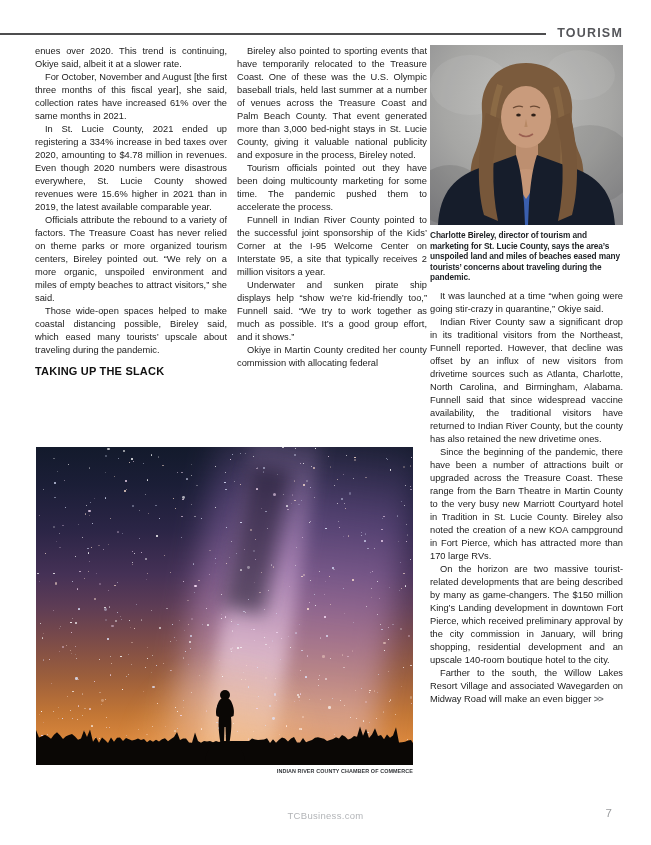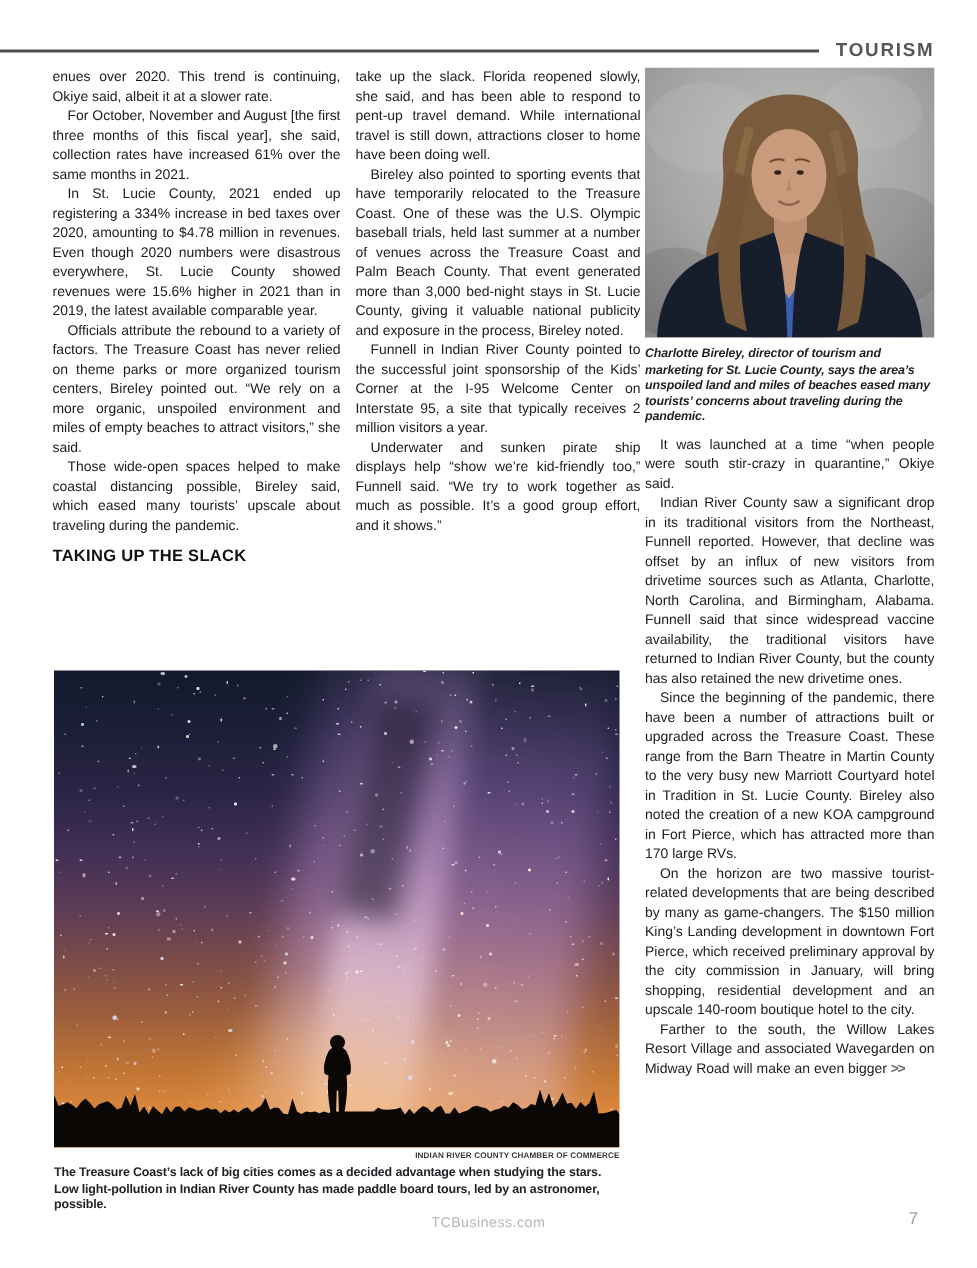--- a/index.html
+++ b/index.html
@@ -19,21 +19,21 @@
   .col1 { left:35px;  width:192px; height:394px; }
   .col2 { left:237px; width:190px; height:394px; }
   .col3 { left:430px; width:193px; height:760px; top:45px; }
   .col p { margin:0; }
   .col p.ind { text-indent:10px; }
   .col h3 { font-size:11px; font-weight:bold; color:#111; letter-spacing:.2px; margin:8px 0 3px 0; text-align:left; }
   .col em { font-style:italic; }
   .more { color:#6d6f72; font-weight:bold; letter-spacing:-1px; }
 
   
-  .portrait-fig { margin:0 0 7px 0;font-style:italic; }
+  .portrait-fig { margin:0 0 7px 0; }
   .portrait-photo { width:193px; height:180px; overflow:hidden; background:#9b9b99; }
   .portrait-caption { margin-top:5px; font-size:8.3px; font-weight:600; line-height:10.6px;
     color:#1d2024; text-align:left; letter-spacing:-.1px; }
 
   
   .sky-fig { position:absolute; left:36px; top:447px; width:377px; }
   .sky-photo { position:relative; width:377px; height:318px; overflow:hidden;
     background:linear-gradient(180deg,
       #131a2c 0%, #1b1e37 12%, #2b2546 26%, #453156 40%, #5d3c55 50%,
       #794a4a 60%, #9b5e3c 72%, #c27635 84%, #e18c3e 95%, #ce7c30 100%); }
@@ -74,24 +74,25 @@
   <div class="col col1">
     <p>enues over 2020. This trend is continuing, Okiye said, albeit it at a slower rate.</p>
     <p class="ind">For October, November and August [the first three months of this fiscal year], she said, collection rates have increased 61% over the same months in 2021.</p>
     <p class="ind">In St. Lucie County, 2021 ended up registering a 334% increase in bed taxes over 2020, amounting to $4.78 million in revenues. Even though 2020 numbers were disastrous everywhere, St. Lucie County showed revenues were 15.6% higher in 2021 than in 2019, the latest available comparable year.</p>
     <p class="ind">Officials attribute the rebound to a variety of factors. The Treasure Coast has never relied on theme parks or more organized tourism centers, Bireley pointed out. “We rely on a more organic, unspoiled environment and miles of empty beaches to attract visitors,” she said.</p>
     <p class="ind">Those wide-open spaces helped to make coastal distancing possible, Bireley said, which eased many tourists’ upscale about traveling during the pandemic.</p>
     <h3>TAKING UP THE SLACK</h3>
   </div>
 
   <div class="col col2">
-    <p>take up the slack. Florida reopened slowly, she said, and has been able to respond to pent-up travel demand. While international travel is still down, attractions closer to home have been doing well.</p>
     <p class="ind">Bireley also pointed to sporting events that have temporarily relocated to the Treasure Coast. One of these was the U.S. Olympic baseball trials, held last summer at a number of venues across the Treasure Coast and Palm Beach County. That event generated more than 3,000 bed-night stays in St. Lucie County, giving it valuable national publicity and exposure in the process, Bireley noted.</p>
+    <p class="ind">Tourism officials pointed out they have been doing multicounty marketing for some time. The pandemic pushed them to accelerate the process.</p>
     <p class="ind">Funnell in Indian River County pointed to the successful joint sponsorship of the Kids’ Corner at the I-95 Welcome Center on Interstate 95, a site that typically receives 2 million visitors a year.</p>
     <p class="ind">Underwater and sunken pirate ship displays help “show we’re kid-friendly too,” Funnell said. “We try to work together as much as possible. It’s a good group effort, and it shows.”</p>
+    <p class="ind">Okiye in Martin County credited her county commission with allocating federal</p>
   </div>
 
   <div class="col col3">
     <figure class="portrait-fig">
       <div class="portrait-photo">
         <svg width="193" height="180" viewBox="0 0 193 180">
           <defs>
             <radialGradient id="pg" cx="50%" cy="32%" r="80%">
               <stop offset="0%" stop-color="#bdbdbb"></stop>
               <stop offset="55%" stop-color="#a6a6a4"></stop>
@@ -123,21 +124,21 @@
 
           <path d="M8 180 C10 148 24 130 56 121 L86 110 C90 122 92 134 94 158 L95 180 Z" fill="#161d2b"></path>
           <path d="M185 180 C183 148 169 130 137 121 L107 110 C103 122 101 134 99 158 L98 180 Z" fill="#161d2b"></path>
 
           <path d="M56 68 C48 100 46 140 54 170 L68 176 C61 142 62 104 70 74 Z" fill="#77573a"></path>
           <path d="M140 68 C148 100 150 140 142 170 L128 176 C135 142 134 104 126 74 Z" fill="#77573a"></path>
         </svg>
       </div>
       <figcaption class="portrait-caption">Charlotte Bireley, director of tourism and marketing for St. Lucie County, says the area’s unspoiled land and miles of beaches eased many tourists’ concerns about traveling during the pandemic.</figcaption>
     </figure>
-    <p class="ind">It was launched at a time “when people were south stir-crazy in quarantine,” Okiye said.</p>
+    <p class="ind">It was launched at a time “when going were going stir-crazy in quarantine,” Okiye said.</p>
     <p class="ind">Indian River County saw a significant drop in its traditional visitors from the Northeast, Funnell reported. However, that decline was offset by an influx of new visitors from drivetime sources such as Atlanta, Charlotte, North Carolina, and Birmingham, Alabama. Funnell said that since widespread vaccine availability, the traditional visitors have returned to Indian River County, but the county has also retained the new drivetime ones.</p>
     <p class="ind">Since the beginning of the pandemic, there have been a number of attractions built or upgraded across the Treasure Coast. These range from the Barn Theatre in Martin County to the very busy new Marriott Courtyard hotel in Tradition in St. Lucie County. Bireley also noted the creation of a new KOA campground in Fort Pierce, which has attracted more than 170 large RVs.</p>
     <p class="ind">On the horizon are two massive tourist-related developments that are being described by many as game-changers. The $150 million King’s Landing development in downtown Fort Pierce, which received preliminary approval by the city commission in January, will bring shopping, residential development and an upscale 140-room boutique hotel to the city.</p>
     <p class="ind">
       <span>Farther to the south, the Willow Lakes Resort Village and associated Wavegarden on Midway Road will make an even bigger</span>
       <span class="more">&gt;&gt;</span>
     </p>
   </div>
 
   <figure class="sky-fig">
@@ -671,19 +672,18 @@
       <svg class="horizon" viewBox="0 0 377 40" preserveAspectRatio="none">
         <path id="grass-path" fill="#0a0705" d="M0 40 L0 18 L0 4.9 L3 12.4 L6 11.3 L9 9.8 L12 11.5 L15 13.8 L18 9.8 L21 7.3 L24 10.3 L27 14.0 L30 11.2 L33 10.0 L36 9.1 L39 11.5 L42 14.7 L45 13.5 L48 5.3 L51 12.1 L54 4.4 L57 16.8 L60 12.3 L63 17.8 L66 12.5 L69 15.1 L72 17.9 L75 12.5 L78 16.7 L81 12.8 L84 12.6 L87 16.0 L90 13.1 L93 14.2 L96 15.5 L99 14.7 L102 13.4 L105 14.9 L108 14.1 L111 17.2 L114 14.9 L117 16.7 L120 14.7 L123 16.6 L126 14.3 L129 13.2 L132 16.3 L135 14.0 L138 12.1 L141 6.9 L144 14.9 L147 13.4 L150 13.6 L153 17.5 L156 17.8 L159 7.4 L162 16.0 L165 17.7 L168 16.0 L171 16.5 L174 16.0 L177 17.2 L180 16.0 L183 17.0 L186 16.0 L189 16.4 L192 16.2 L195 16.0 L198 16.0 L201 16.0 L204 16.0 L207 16.0 L210 16.0 L213 16.0 L216 13.5 L219 14.6 L222 14.9 L225 14.7 L228 14.4 L231 13.3 L234 18.0 L237 14.2 L240 17.7 L243 14.7 L246 12.4 L249 13.6 L252 16.6 L255 13.4 L258 12.1 L261 17.4 L264 17.4 L267 13.1 L270 17.3 L273 16.1 L276 15.1 L279 12.8 L282 12.2 L285 13.1 L288 13.8 L291 16.1 L294 14.9 L297 14.1 L300 12.2 L303 13.5 L306 9.9 L309 11.5 L312 14.4 L315 13.6 L318 11.0 L321 11.8 L324 1.4 L327 10.8 L330 3.7 L333 13.1 L336 9.5 L339 3.3 L342 10.9 L345 10.1 L348 14.2 L351 9.6 L354 12.8 L357 10.4 L360 2.3 L363 17.4 L366 17.2 L369 16.7 L372 15.6 L375 15.0 L377 18 L377 40 Z"></path>
       </svg>
       <svg class="astronomer" viewBox="0 0 60 78">
         <path d="M10 78 Q12 60 30 58 Q48 60 50 78 Z" fill="#0a0705"></path>
         <circle cx="30" cy="12" r="5" fill="#0a0705"></circle>
         <path d="M24 18 C21 24 20.5 29 21.5 33 L24 34 C23 43 24 50 25.5 60 L29 60 L29.5 44 L30.5 44 L31 60 L34.5 60 C36 50 37 43 36 34 L38.5 33 C39.5 29 39 24 36 18 C34.5 15.5 32.5 14.8 30 14.8 C27.5 14.8 25.5 15.5 24 18 Z" fill="#0a0705"></path>
       </svg>
     </div>
     <div class="sky-credit">INDIAN RIVER COUNTY CHAMBER OF COMMERCE</div>
-    <figcaption class="sky-caption">The Treasure Coast’s lack of big cities comes as a decided advantage when studying the stars. Low light-pollution in Indian River County has made paddle board tours, led by an astronomer, possible.</figcaption>
   </figure>
 
   <div class="footer-site">TCBusiness.com</div>
   <div class="footer-page">7</div>
 
 </div>
 
 </body></html>

